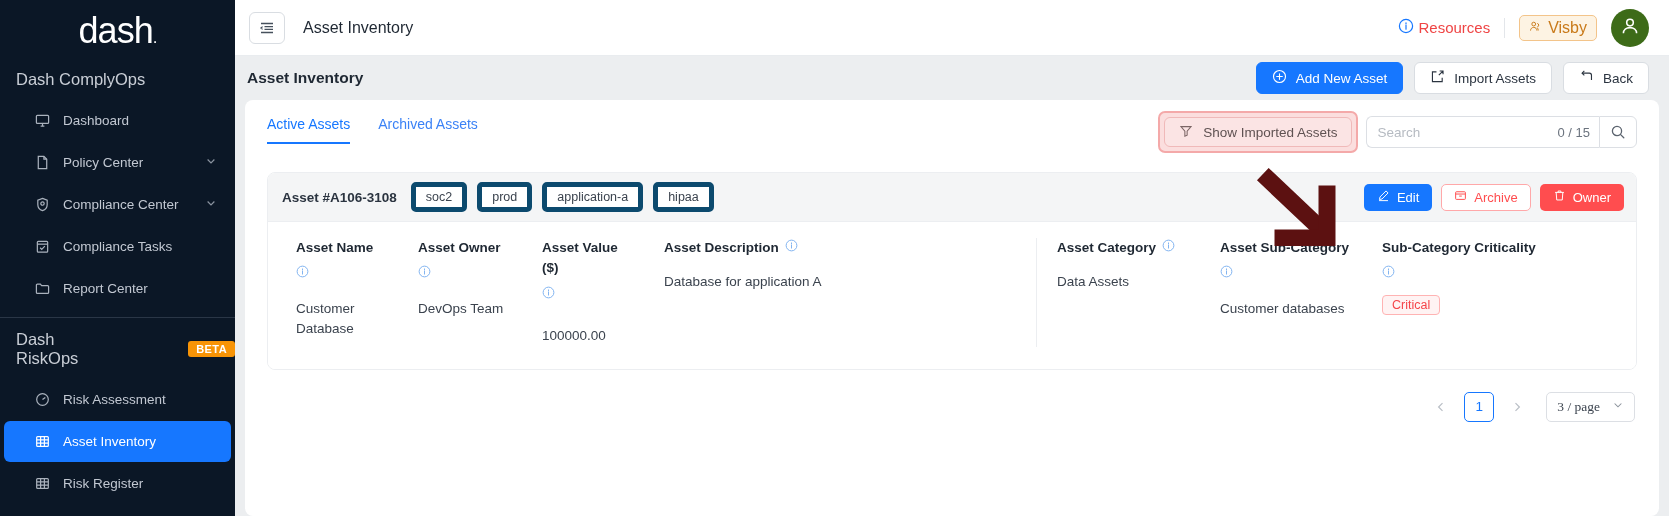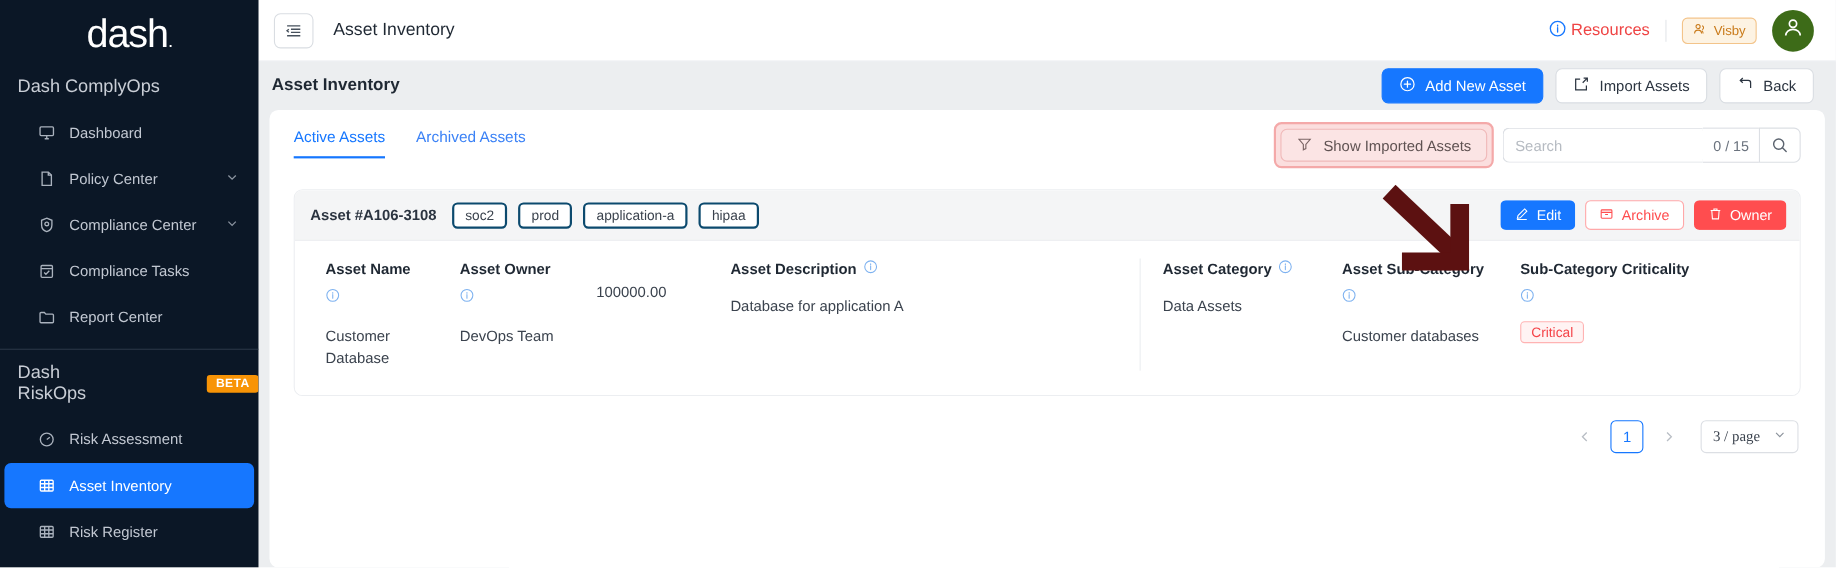--- a/index.html
+++ b/index.html
@@ -64,21 +64,21 @@
   .topbar-title { font-size: 16px; color: #1f2833; margin-left: 18px; }
   .topbar-right { margin-left: auto; display: flex; align-items: center; gap: 14px; }
   .resources-link {
     display: flex; align-items: center; gap: 4px;
     color: #ef4444; font-size: 15px; cursor: pointer;
   }
   .vsep { width: 1px; height: 20px; background: #e3e6ea; }
   .org-badge {
     display: flex; align-items: center; gap: 6px;
     border: 1px solid #f3c48a; background: #fdf3e3; color: #c97a1a;
-    border-radius: 5px; padding: 3px 9px; font-size: 12px; cursor: pointer;
+    border-radius: 5px; padding: 3px 9px; font-size: 16px; cursor: pointer;
   }
   .avatar {
     width: 38px; height: 38px; border-radius: 50%;
     background: #3d6b18; display: flex; align-items: center; justify-content: center;
     cursor: pointer;
   }
 
   
   .page-head {
     height: 44px; display: flex; align-items: center;
@@ -142,21 +142,21 @@
 
   
   .asset-list { padding: 14px 22px 0 22px; }
   .asset-card { border: 1px solid #eceef1; border-radius: 8px; overflow: hidden; }
   .asset-head {
     background: #f4f5f6; display: flex; align-items: center; gap: 10px;
     padding: 9px 12px 9px 14px; border-bottom: 1px solid #eceef1;
   }
   .asset-id { font-size: 13.5px; font-weight: 700; color: #2b3440; margin-right: 4px; }
   .chip {
-    border: 2px solid #0c4a6e; background: #ffffff; border-radius: 5px;
+    border: 5px solid #0c4a6e; background: #ffffff; border-radius: 5px;
     padding: 3px 10px; font-size: 12.5px; color: #3b434e;
   }
   .asset-head-actions { margin-left: auto; display: flex; align-items: center; gap: 9px; }
   .mini-btn {
     display: inline-flex; align-items: center; gap: 7px;
     height: 27px; padding: 0 12px; border-radius: 5px; font-size: 13px; cursor: pointer;
     border: 1px solid transparent;
   }
   .mini-btn.edit { background: #1677ff; color: #fff; }
   .mini-btn.archive { background: #fff; color: #ff4d4f; border-color: #ffa8a9; }
@@ -496,20 +496,29 @@
                     <svg width="13" height="13" viewBox="0 0 16 16" fill="none" stroke="#7eb2f0" stroke-width="1.2">
                         <circle cx="8" cy="8" r="6.6"></circle>
                         <path d="M8 7.2v4M8 4.8v.9" stroke-linecap="round"></path>
                       </svg>
                   </span>
                 </div>
                 <div class="col-value">DevOps Team</div>
               </div>
 
               <div class="col" style="width:122px">
+                <div class="col-label">
+                  <span>Asset Value ($)</span>
+                  <span class="info-ico">
+                    <svg width="13" height="13" viewBox="0 0 16 16" fill="none" stroke="#7eb2f0" stroke-width="1.2">
+                        <circle cx="8" cy="8" r="6.6"></circle>
+                        <path d="M8 7.2v4M8 4.8v.9" stroke-linecap="round"></path>
+                      </svg>
+                  </span>
+                </div>
                 <div class="col-value" style="margin-top:21px">100000.00</div>
               </div>
 
               <div class="col" style="width:380px">
                 <div class="col-label">
                   <span>Asset Description</span>
                   <span class="info-ico">
                     <svg width="13" height="13" viewBox="0 0 16 16" fill="none" stroke="#7eb2f0" stroke-width="1.2">
                         <circle cx="8" cy="8" r="6.6"></circle>
                         <path d="M8 7.2v4M8 4.8v.9" stroke-linecap="round"></path>

